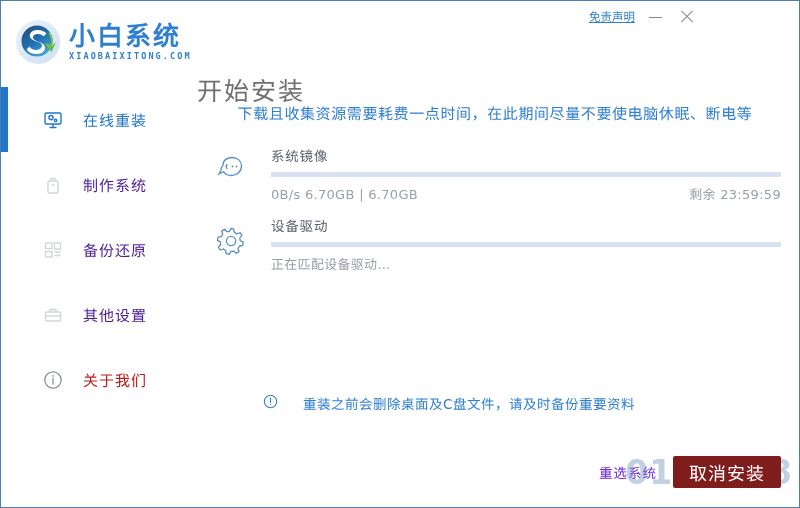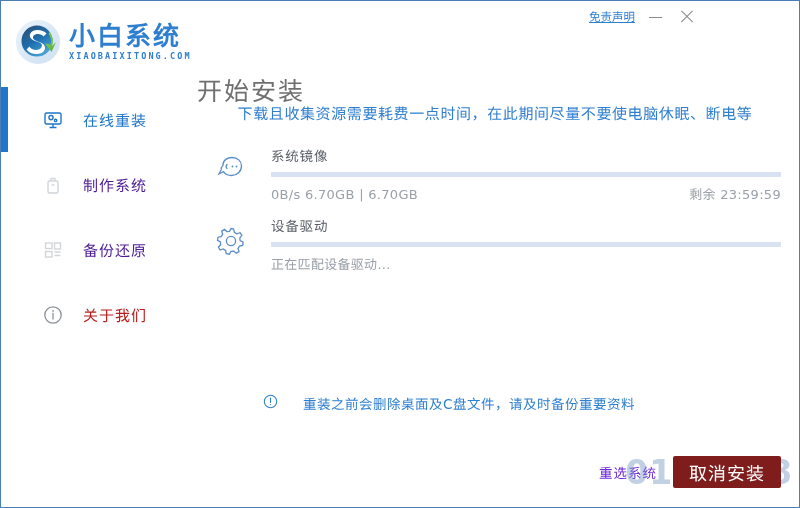--- a/index.html
+++ b/index.html
@@ -398,20 +398,31 @@
         <svg width="22" height="22" viewBox="0 0 22 22" fill="none" stroke="#d2d6da" stroke-width="1.4">
           <rect x="3.5" y="4" width="6.5" height="5.5"></rect>
           <rect x="12.5" y="4" width="6" height="6"></rect>
           <rect x="3.5" y="12.5" width="6.5" height="5.5"></rect>
           <path d="M12.5 13 h6 M12.5 16.5 h6"></path>
         </svg>
       </span>
       <span class="nav-label">备份还原</span>
     </div>
 
+    <div class="nav-item dim">
+      <span class="accent"></span>
+      <span class="nav-ico">
+        <svg width="22" height="22" viewBox="0 0 22 22" fill="none" stroke="#d2d6da" stroke-width="1.4">
+          <rect x="3.5" y="8" width="15" height="9" rx="1.5"></rect>
+          <path d="M8 8 V5.5 h6 V8"></path>
+          <path d="M3.5 12 h15"></path>
+        </svg>
+      </span>
+      <span class="nav-label">其他设置</span>
+    </div>
 
     <div class="nav-item about">
       <span class="accent"></span>
       <span class="nav-ico">
         <svg width="22" height="22" viewBox="0 0 22 22" fill="none" stroke="#8d9298" stroke-width="1.3">
           <circle cx="11" cy="11" r="8.2"></circle>
           <path d="M11 9.5 v5.5" stroke-linecap="round"></path>
           <circle cx="11" cy="6.9" r="0.85" fill="#8d9298" stroke="none"></circle>
         </svg>
       </span>

